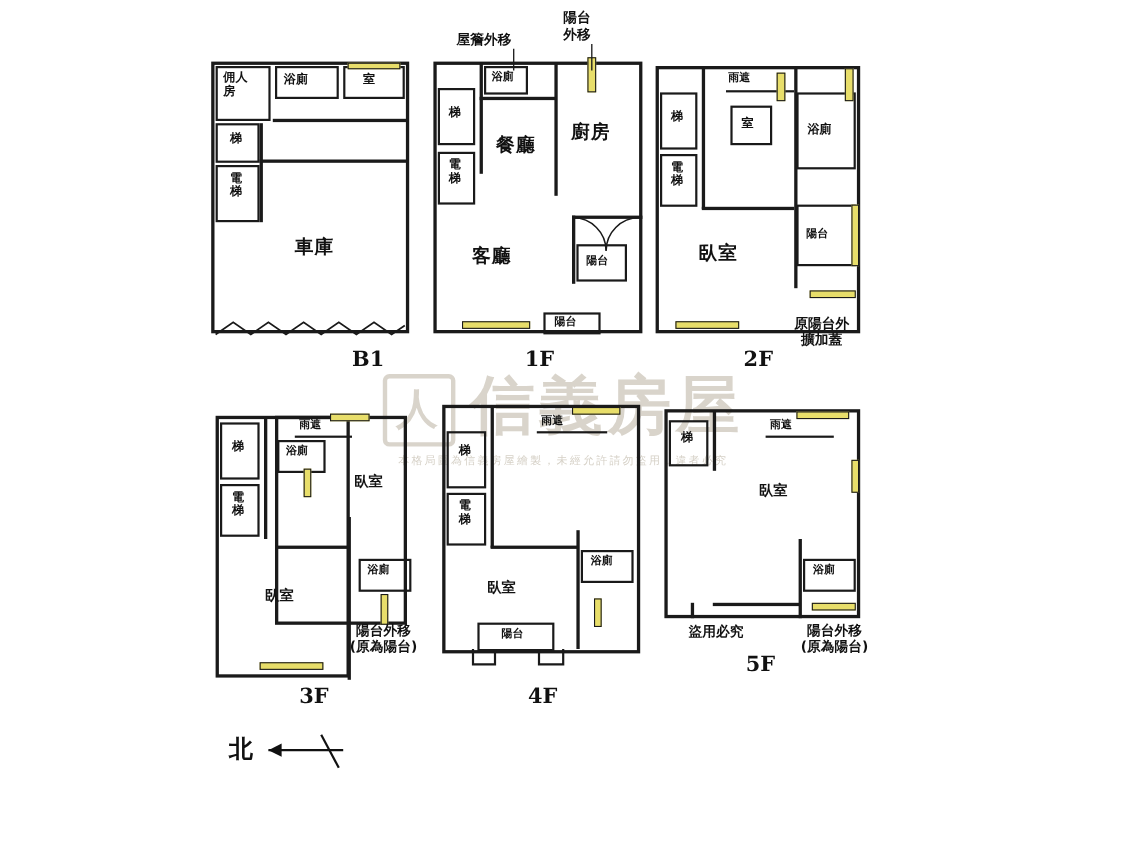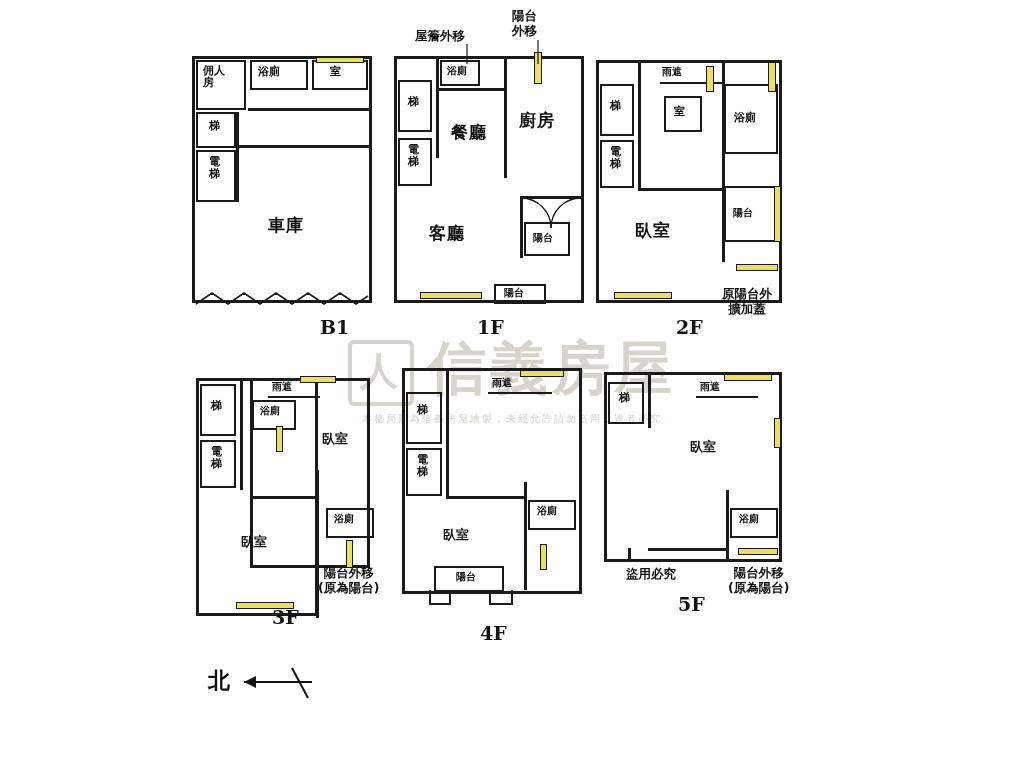--- a/index.html
+++ b/index.html
@@ -290,21 +290,21 @@
     <div class="thin-box" style="left:326px;top:508px;width:48px;height:30px;"></div>
     <div class="label lbl-xs" style="left:334px;top:514px;">浴廁</div>
 
     <div class="wall" style="left:316px;top:470px;width:2.5px;height:148px;"></div>
     <div class="wall" style="left:250px;top:496px;width:68px;height:2.5px;"></div>
 
     <div class="win" style="left:276px;top:426px;width:7px;height:26px;"></div>
     <div class="win" style="left:346px;top:540px;width:7px;height:28px;"></div>
     <div class="win" style="left:236px;top:602px;width:58px;height:7px;"></div>
 
-    <div class="floor-name" style="left:272px;top:606px;">3F</div>
+    <div class="floor-name" style="left:272px;top:622px;">3F</div>
     <div class="callout" style="left:318px;top:565px;">陽台外移
 (原為陽台)</div>
   </div>
 
   <div>
     <div class="room-box" style="left:402px;top:368px;width:180px;height:226px;"></div>
 
     <div class="thin-box" style="left:406px;top:392px;width:36px;height:52px;"></div>
     <div class="label lbl-sm" style="left:417px;top:404px;">梯</div>
     <div class="thin-box" style="left:406px;top:448px;width:36px;height:48px;"></div>

